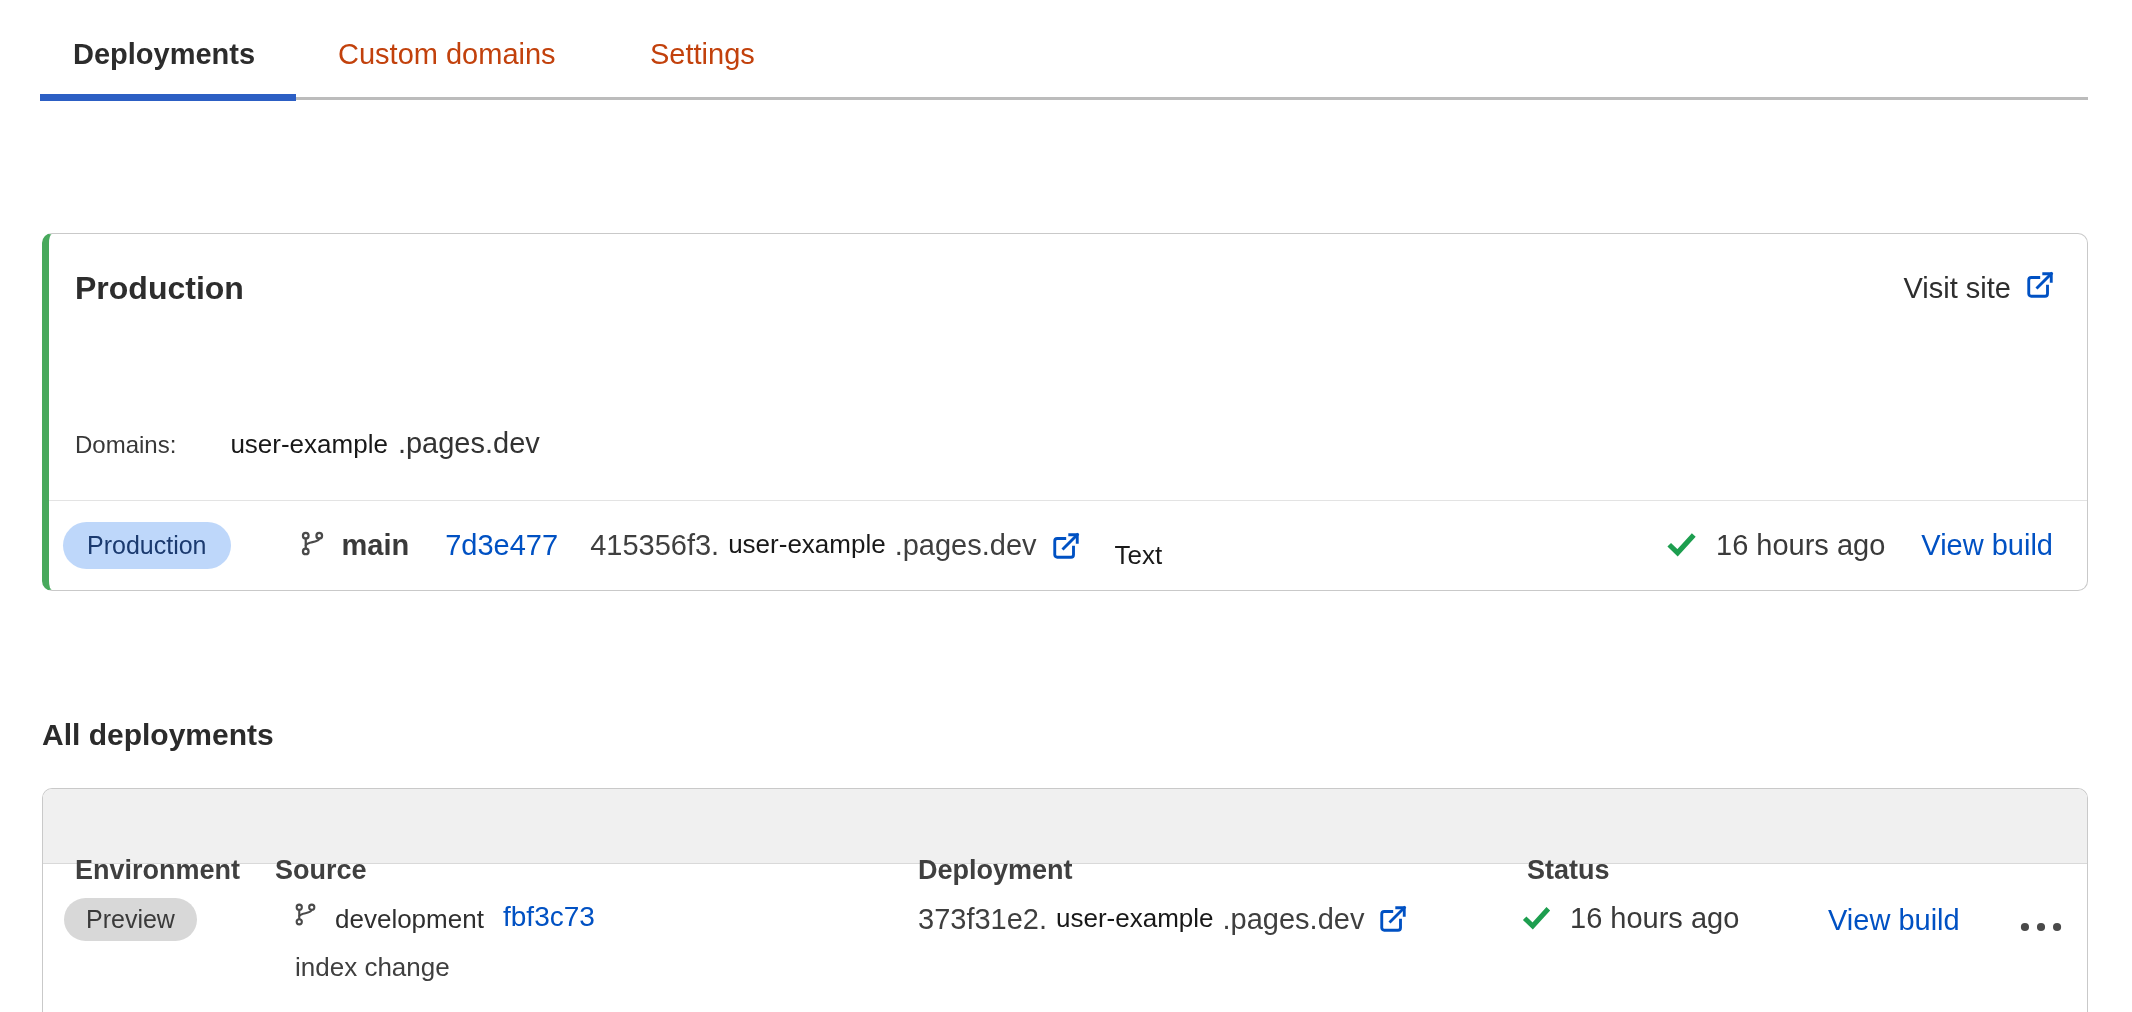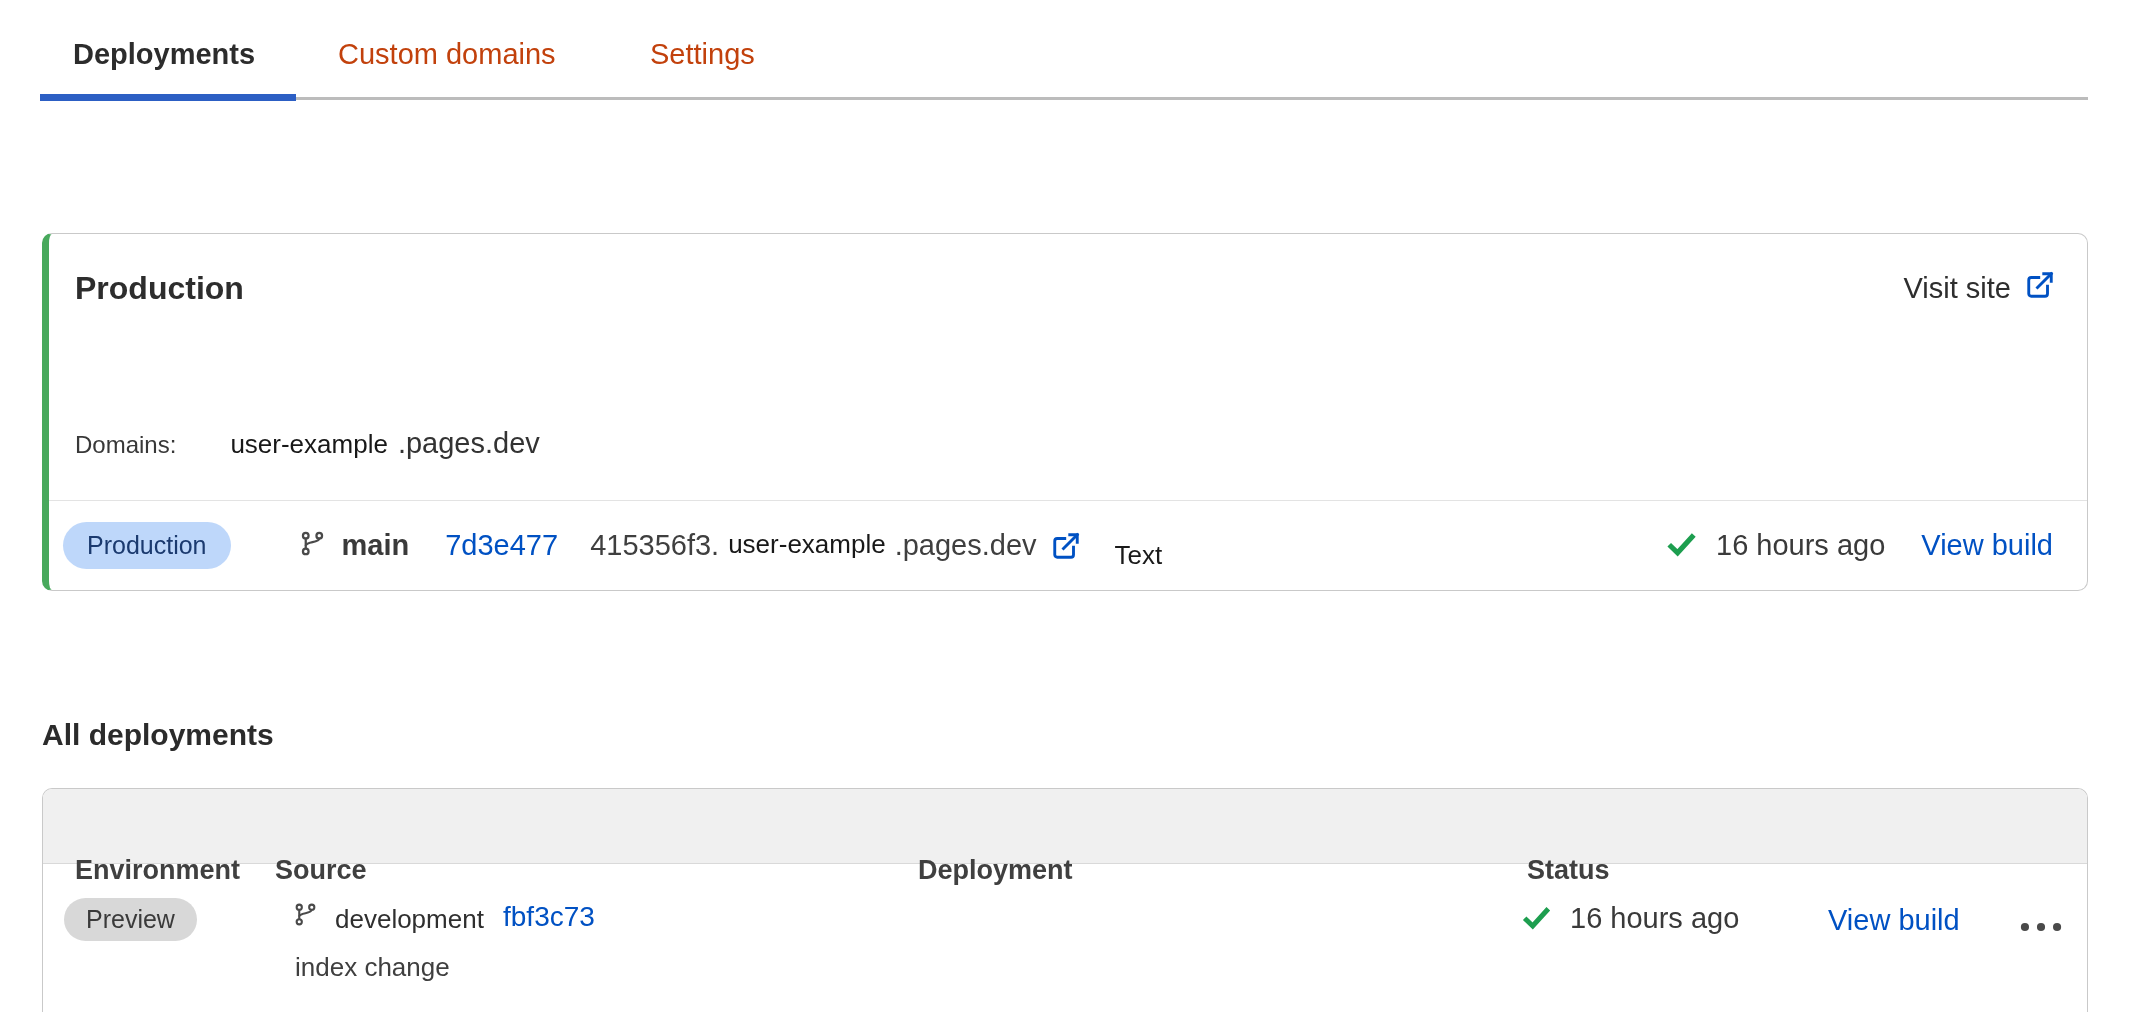--- a/index.html
+++ b/index.html
@@ -169,20 +169,30 @@
             <circle cx="6" cy="19" r="2.5"></circle>
             <circle cx="18" cy="5" r="2.5"></circle>
           <path d="M6 7.5 v9"></path>
           <path d="M18 7.5 c0 4 -12 2.5 -12 6.5"></path>
         </svg>
       </span>
       <span class="cell row-branch-name">development</span>
       <a class="cell row-commit link">fbf3c73</a>
       <span class="cell row-commit-msg">index change</span>
 
+      <span class="cell row-dep">
+        <span class="dep-url"><span>373f31e2.</span><span class="url-name">user-example</span><span>.pages.dev</span></span>
+        <span class="icon-blue ext-icon">
+          <svg width="30" height="30" viewBox="0 0 24 24" fill="none" stroke="currentColor" stroke-width="2.3" stroke-linecap="square">
+            <path d="M18 13v6a2 2 0 0 1-2 2H5a2 2 0 0 1-2-2V8a2 2 0 0 1 2-2h6"></path>
+            <polyline points="15 3 21 3 21 9"></polyline>
+            <line x1="10" y1="14" x2="21" y2="3"></line>
+          </svg>
+        </span>
+      </span>
 
       <span class="cell row-status">
         <span class="check-icon">
           <svg width="31" height="26" viewBox="0 0 26 22" fill="none" stroke="currentColor" stroke-width="4.2">
             <path d="M3 12 L9.8 18.6 L23 4"></path>
           </svg>
         </span>
         <span class="time-text">16 hours ago</span>
       </span>
       <a class="cell row-view-build link">View build</a>

